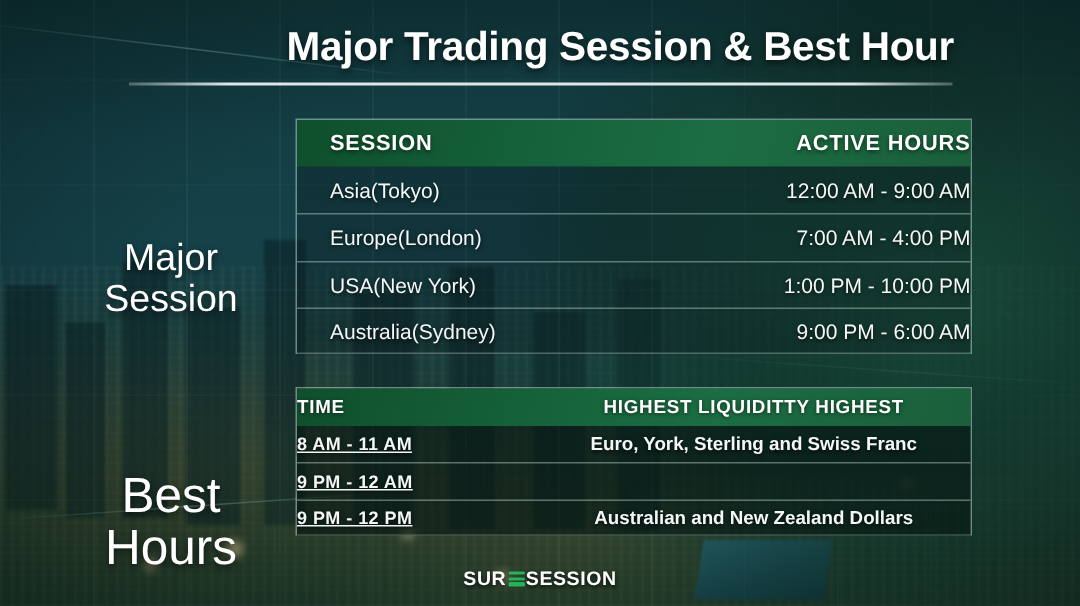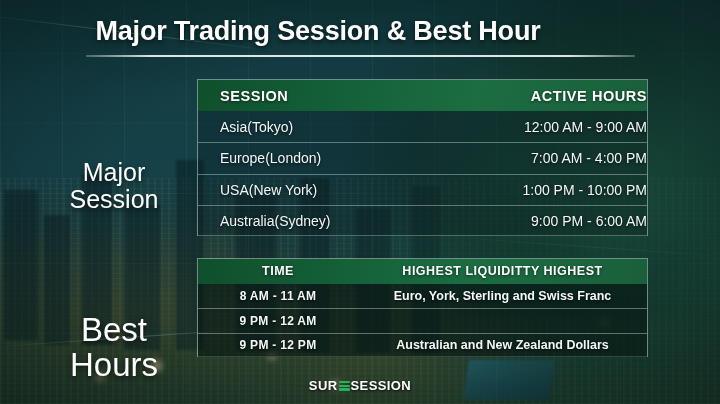--- a/index.html
+++ b/index.html
@@ -59,21 +59,21 @@
     background:radial-gradient(ellipse 85% 85% at 50% 50%, rgba(0,0,0,0) 42%, rgba(0,0,0,0.42) 100%);
   }
   .laptop{
     position:absolute;left:466px;top:360px;width:86px;height:40px;
     background:linear-gradient(160deg,#2b6f86 0%,#1a4f63 55%,#123a4a 100%);
     transform:skewX(-9deg);filter:blur(0.8px);opacity:.92;border-radius:2px;
   }
 
   
   .title{
-    position:absolute;left:0;top:16px;width:636px;text-align:center;
+    position:absolute;left:0;top:16px;width:636px;text-align:right;
     color:#ffffff;font-size:27px;font-weight:bold;letter-spacing:-0.2px;
     text-shadow:0 2px 5px rgba(0,0,0,0.62);
   }
   .title-rule{
     position:absolute;left:86px;top:55px;width:549px;height:2px;
     background:linear-gradient(90deg,rgba(255,255,255,0.25),rgba(236,244,244,0.93) 12%,rgba(236,244,244,0.93) 88%,rgba(255,255,255,0.25));
   }
 
   
   .side-label{
@@ -101,35 +101,35 @@
   
   #table-major .trow{height:31px;}
   #table-major .thead{height:31px;}
   #table-major .c-left{width:215px;padding-left:22px;}
   #table-major .c-right{width:234px;text-align:right;}
   #table-major .tbody-row{height:31.3px;background:rgba(10,26,30,0.30);}
 
   
   #table-best .thead{height:25px;}
   #table-best .trow{height:24.5px;}
-  #table-best .c-left{width:160px;text-align:center;}
+  #table-best .c-left{width:160px;}
   #table-best .c-right{width:289px;text-align:center;}
   #table-best .tbody-row{background:rgba(6,20,18,0.58);}
 
   .th-txt{
     color:#ffffff;font-weight:bold;font-size:14.5px;letter-spacing:0.55px;
     text-shadow:0 1px 3px rgba(0,0,0,0.55);width:100%;
   }
   #table-best .th-txt{font-size:12.5px;letter-spacing:0.5px;}
   .td-txt{
     color:#f3f7f7;font-size:14px;width:100%;
     text-shadow:0 1px 3px rgba(0,0,0,0.72);
   }
   #table-best .td-txt{font-size:12.5px;font-weight:bold;}
-  #table-best .c-left .td-txt{font-size:12px;font-weight:bold;letter-spacing:0.3px;}
+  #table-best .c-left .td-txt{font-size:12px;font-weight:bold;letter-spacing:0.3px;text-decoration:underline;}
 
   
   .logo{
     position:absolute;left:0;top:378px;width:720px;text-align:center;
     font-size:13px;font-weight:bold;letter-spacing:0.4px;color:#ffffff;
     text-shadow:0 1px 3px rgba(0,0,0,0.8);
   }
   .logo-e{
     display:inline-block;width:11px;height:11px;position:relative;
     vertical-align:-1px;margin:0 1px;

